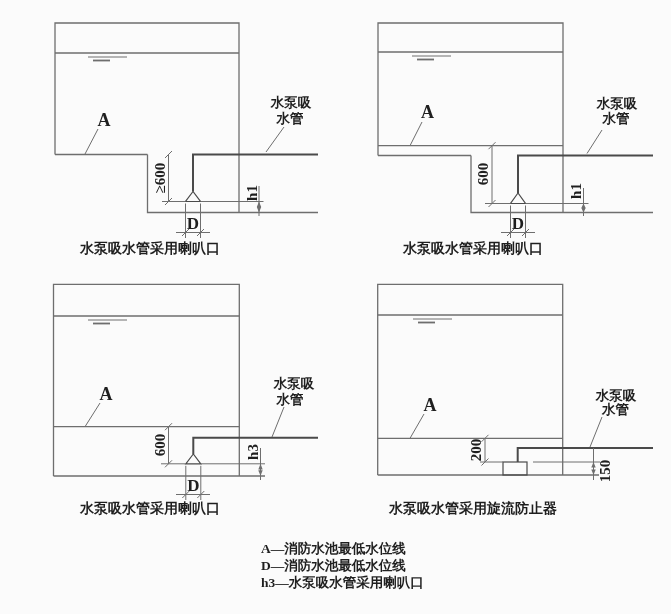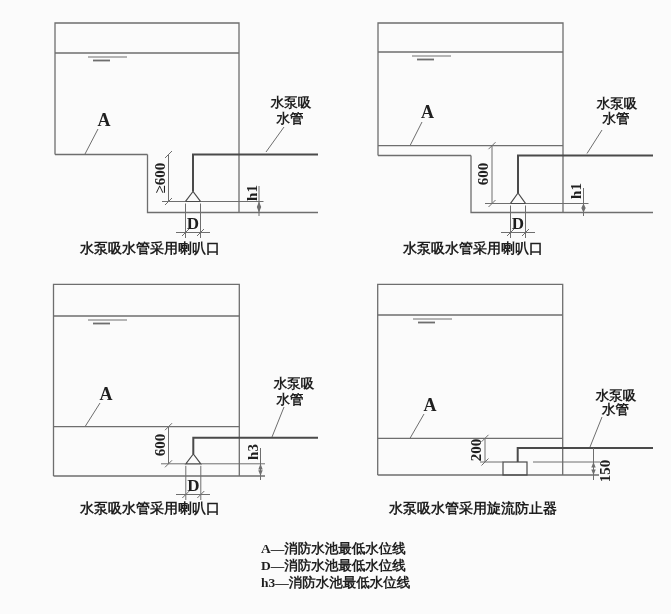--- a/index.html
+++ b/index.html
@@ -201,16 +201,16 @@
       <text class="t-cjk" x="281" y="140" text-anchor="middle">水泵吸</text>
       <text class="t-cjk" x="280.5" y="154" text-anchor="middle">水管</text>
       <line class="thin" x1="267" y1="157" x2="255" y2="187"></line>
     </g>
     <text class="t-cap" x="138" y="253" text-anchor="middle">水泵吸水管采用旋流防止器</text>
   </svg>
 
   <div class="legend">
     <div>A—消防水池最低水位线</div>
     <div>D—消防水池最低水位线</div>
-    <div>h3—消防水池最低水位线</div>
+    <div>h3—水泵吸水管采用喇叭口</div>
   </div>
 
 </div>
 
 </body></html>

